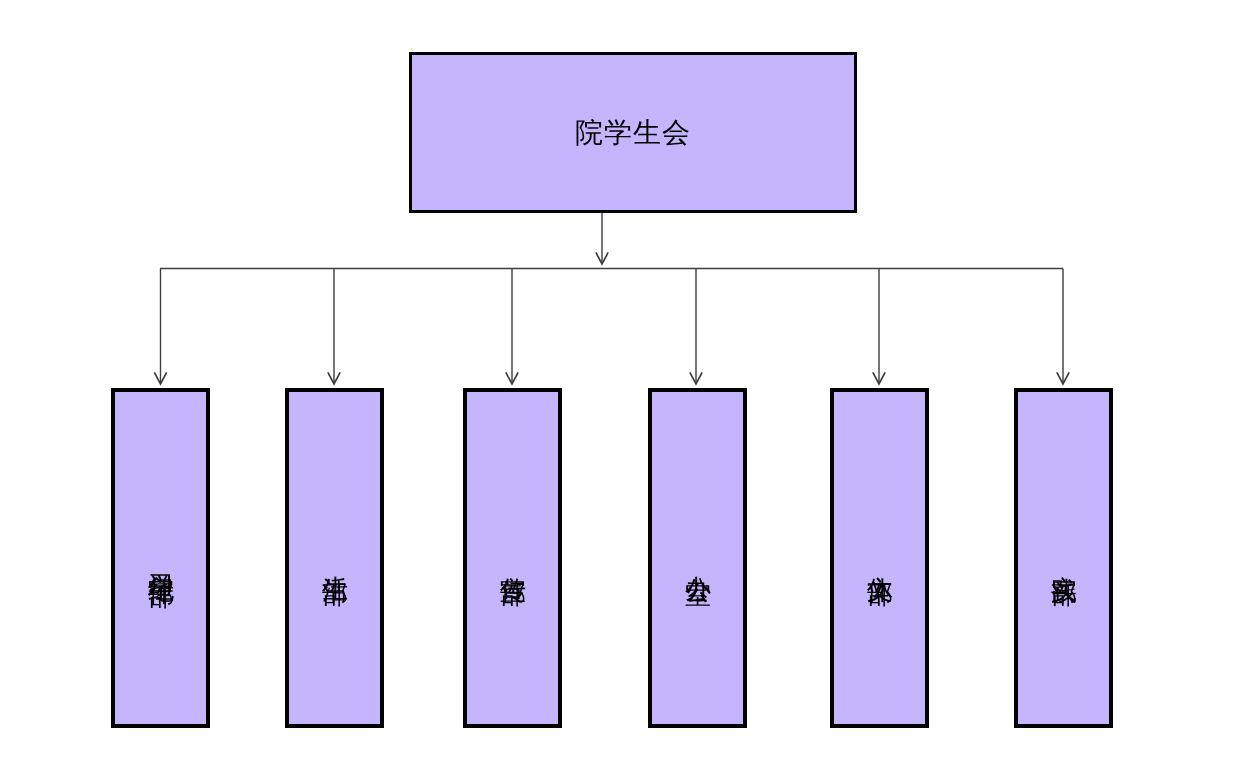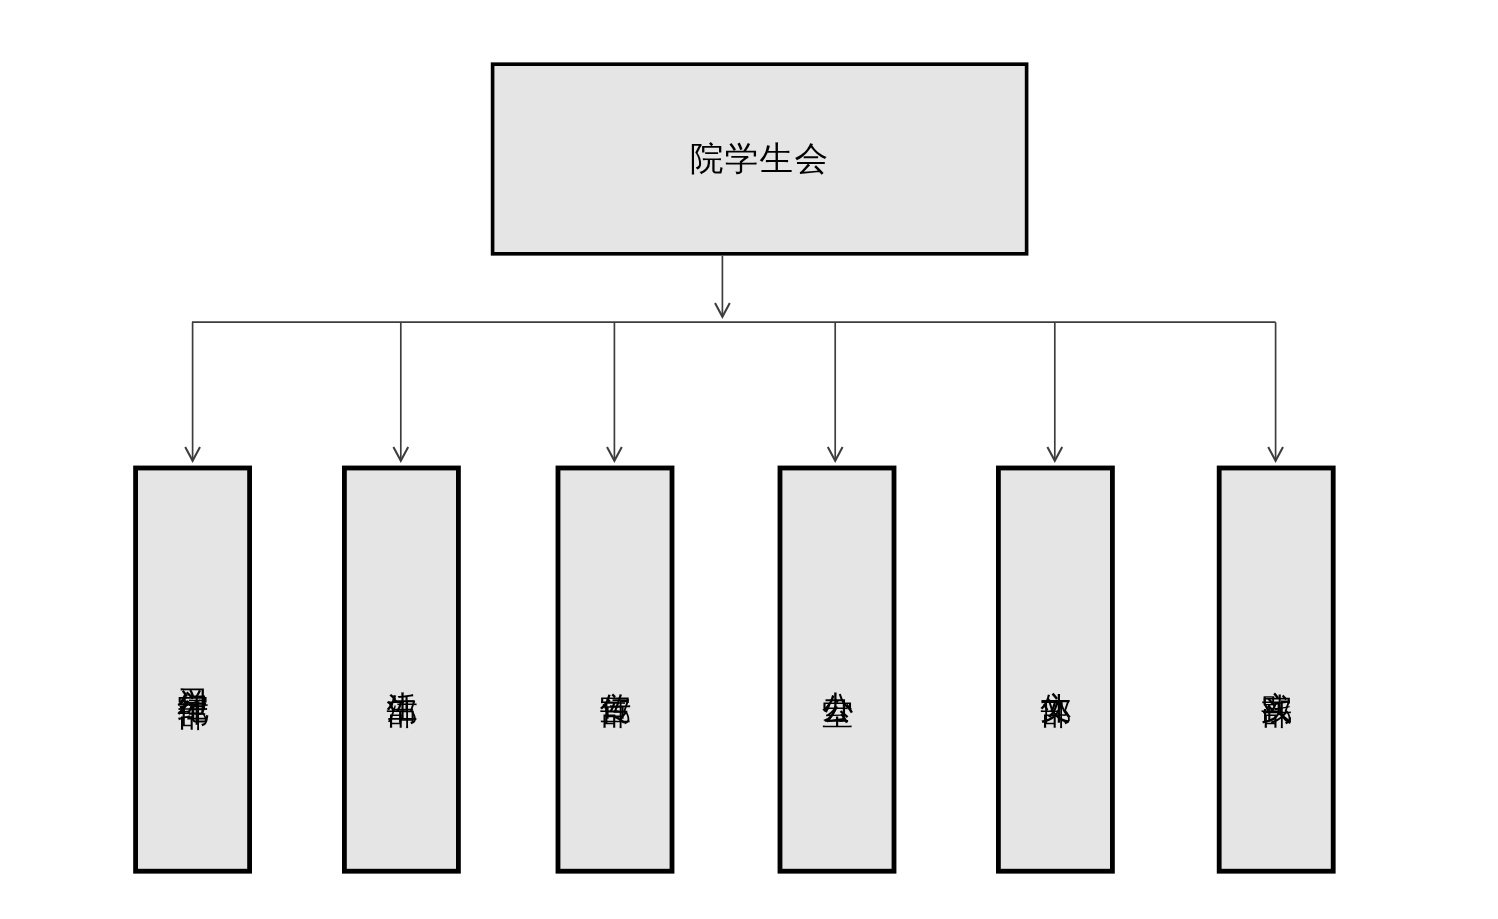--- a/index.html
+++ b/index.html
@@ -23,21 +23,21 @@
   }
   .connectors {
     position: absolute;
     left: 0; top: 0;
     width: 1248px;
     height: 766px;
     pointer-events: none;
   }
   .node {
     position: absolute;
-    background: #e5e5e5;
+    background: #c4b5fd;
     border: 4px solid #000000;
     box-sizing: border-box;
     display: flex;
     align-items: center;
     justify-content: center;
   }
   .root-node {
     left: 409px;
     top: 52px;
     width: 448px;

